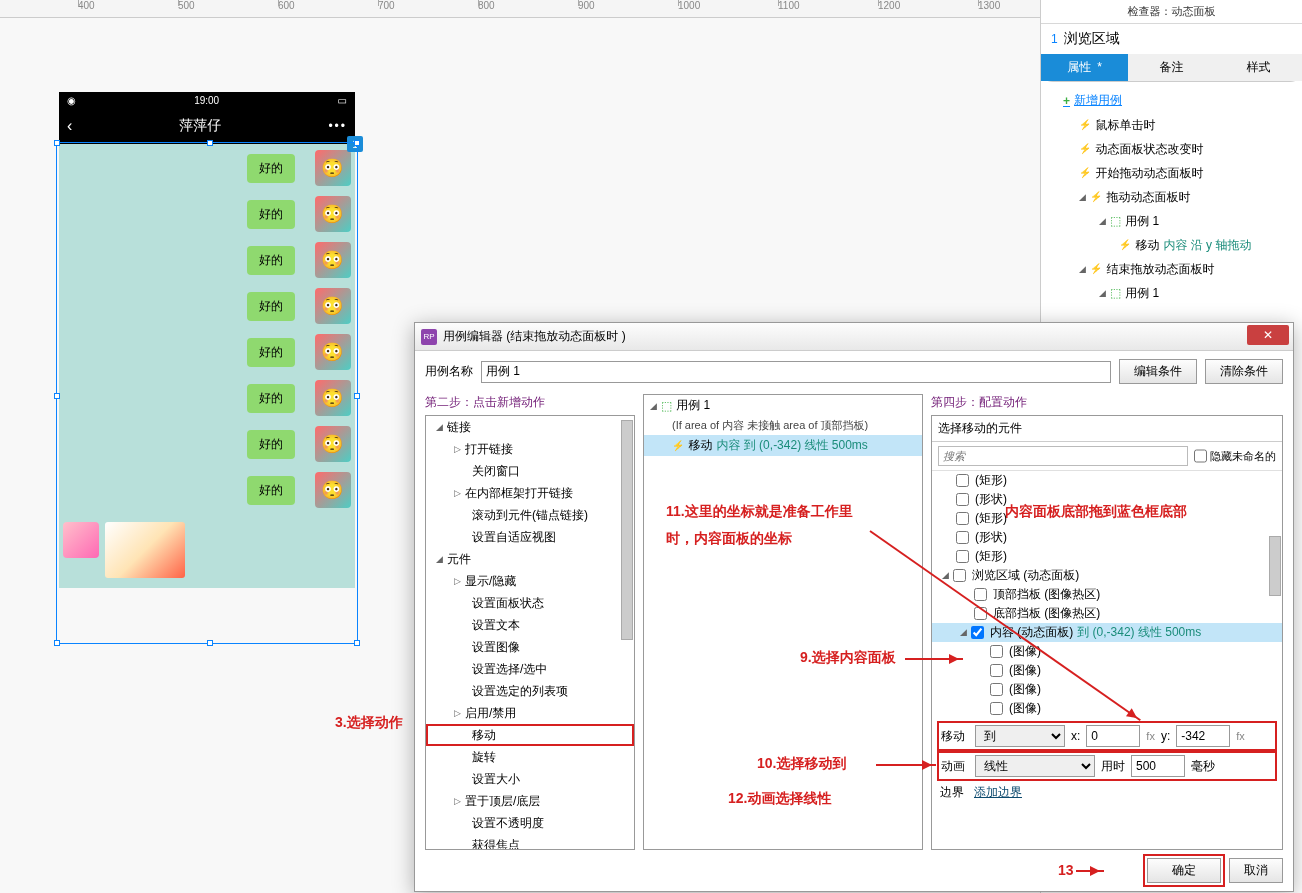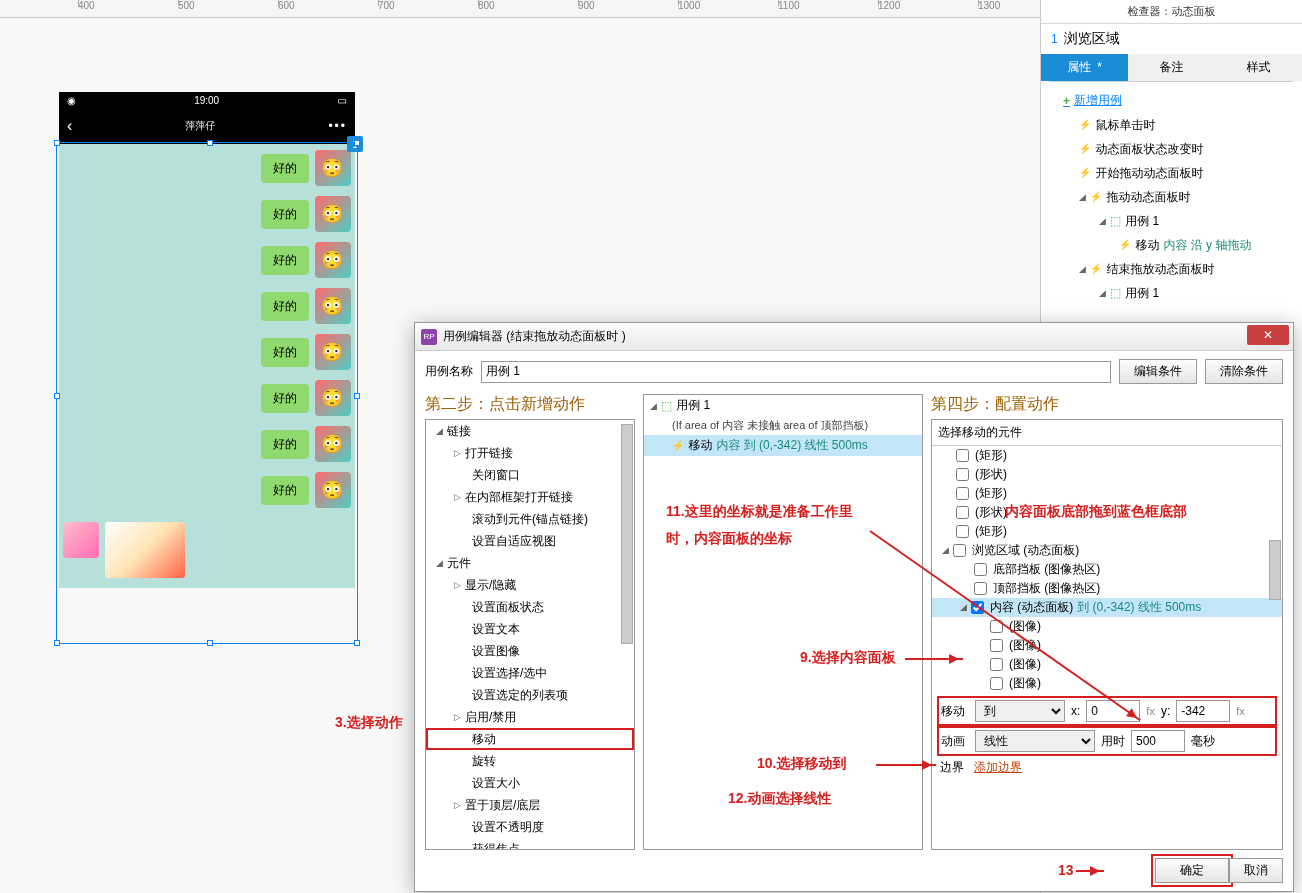--- a/index.html
+++ b/index.html
@@ -9,25 +9,25 @@
 .ruler-tick { position: absolute; top: 0; font-size: 10px; color: #888; }
 .ruler-tick::before { content: ""; position: absolute; top: 0; left: 0; width: 1px; height: 6px; background: #aaa; }
 
 .canvas { position: absolute; top: 18px; left: 0; right: 262px; bottom: 0; background: #f8f8f8; }
 
 
 .phone { position: absolute; left: 59px; top: 74px; width: 296px; background: #000; }
 .phone-status { height: 16px; background: #000; color: #fff; display: flex; justify-content: space-between; align-items: center; padding: 0 8px; font-size: 10px; }
 .phone-header { height: 36px; background: #000; color: #fff; display: flex; align-items: center; padding: 0 8px; }
 .phone-back { font-size: 16px; }
-.phone-title { flex: 1; text-align: center; font-size: 10px; }
+.phone-title { flex: 1; text-align: center; font-size: 14px; }
 .phone-dots { letter-spacing: 2px; }
 .chat-area { background: #b8e0da; padding: 6px 4px; position: relative; }
 .chat-badge { position: absolute; top: -8px; right: -8px; width: 16px; height: 16px; background: #1a8cd8; color: #fff; font-size: 10px; display: flex; align-items: center; justify-content: center; border-radius: 2px; }
-.chat-row { display: flex; justify-content: flex-end; align-items: center; margin-bottom: 10px; gap: 6px; }
+.chat-row { display: flex; justify-content: flex-end; align-items: center; margin-bottom: 10px; gap: 20px; }
 .chat-bubble { background: #8fd96f; padding: 6px 12px; border-radius: 4px; font-size: 12px; position: relative; }
 .chat-bubble::after { content: ""; position: absolute; right: -6px; top: 50%; transform: translateY(-50%); border: 6px solid transparent; border-left-color: #8fd96f; }
 .avatar { width: 36px; height: 36px; border-radius: 4px; background: linear-gradient(135deg,#ff6b6b,#4ecdc4); display: flex; align-items: center; justify-content: center; font-size: 18px; }
 .chat-bottom { display: flex; gap: 6px; padding: 4px 0; }
 .avatar-small { width: 36px; height: 36px; border-radius: 4px; background: linear-gradient(135deg,#ffc0cb,#ff69b4); }
 .photo { width: 80px; height: 56px; background: linear-gradient(135deg,#fff,#ffe4b5,#ff6347); border-radius: 3px; }
 
 
 .sel-handle { position: absolute; width: 6px; height: 6px; background: #fff; border: 1px solid #0a84ff; }
 .phone-sel { position: absolute; left: 56px; top: 124px; width: 302px; height: 502px; border: 1px solid #0a84ff; pointer-events: none; }
@@ -59,21 +59,21 @@
 .dlg-close { position: absolute; right: 4px; top: 2px; width: 42px; height: 20px; background: #c94040; border-radius: 2px; color: #fff; display: flex; align-items: center; justify-content: center; font-size: 12px; }
 .dlg-body { padding: 8px 10px; height: calc(100% - 28px); display: flex; flex-direction: column; }
 .dlg-row1 { display: flex; align-items: center; gap: 8px; margin-bottom: 10px; }
 .dlg-row1 input { flex: 1; height: 22px; border: 1px solid #999; padding: 0 4px; font-size: 12px; }
 .dlg-btn { padding: 3px 14px; border: 1px solid #999; background: linear-gradient(#fdfdfd,#e5e5e5); font-size: 12px; cursor: pointer; }
 .dlg-steps { display: flex; gap: 8px; flex: 1; min-height: 0; }
 .dlg-col { display: flex; flex-direction: column; }
 .col1 { flex: 0 0 210px; }
 .col2 { flex: 0 0 280px; }
 .col3 { flex: 1; }
-.step-label { font-size: 16px; color: #a16207; margin-bottom: 4px; }
+.step-label { font-size: 12px; color: #701a75; margin-bottom: 4px; }
 .step-box { flex: 1; border: 1px solid #999; background: #fff; overflow: auto; font-size: 12px; position: relative; }
 .tree-item { padding: 2px 6px; display: flex; align-items: center; gap: 4px; line-height: 18px; }
 .tree-item.l1 { padding-left: 10px; }
 .tree-item.l2 { padding-left: 28px; }
 .tree-item.l3 { padding-left: 46px; }
 .tree-item.hl-red { outline: 2px solid #d62020; outline-offset: -2px; }
 .org-row { padding: 2px 6px; display: flex; align-items: center; gap: 4px; }
 .org-row.sel { background: #c2e5f8; }
 
 .col3-top { padding: 4px 6px; border-bottom: 1px solid #ccc; font-size: 12px; }
@@ -88,23 +88,23 @@
 .col3-item .teal { color: #1a8c7a; }
 
 .col3-controls { padding: 6px 8px; font-size: 12px; }
 .ctrl-row { display: flex; align-items: center; gap: 6px; margin-bottom: 6px; }
 .ctrl-row label { min-width: 28px; }
 .ctrl-row select, .ctrl-row input { height: 22px; border: 1px solid #999; padding: 0 4px; font-size: 12px; }
 .ctrl-row select { width: 90px; }
 .ctrl-row input.coord { width: 54px; }
 .ctrl-row.hl-red { outline: 2px solid #d62020; outline-offset: 1px; padding: 1px; }
 .fx { color: #888; font-size: 11px; }
-.link-text { color: #c2410c; text-decoration: underline; }
-
-.dlg-footer { display: flex; justify-content: flex-end; gap: 0; padding-top: 8px; }
+.link-text { color: #0c4a6e; text-decoration: underline; }
+
+.dlg-footer { display: flex; justify-content: flex-end; gap: 8px; padding-top: 8px; }
 .dlg-footer .hl-red { outline: 2px solid #d62020; outline-offset: 2px; }
 
 
 .ann { position: absolute; color: #d62020; font-size: 14px; font-weight: bold; pointer-events: none; }
 .ann-line { position: absolute; background: #d62020; transform-origin: left center; height: 2px; pointer-events: none; }
 .ann-arrow::after { content: ""; position: absolute; right: -1px; top: -4px; border: 5px solid transparent; border-left-color: #d62020; border-left-width: 10px; }
 
 .scroll-thumb { position: absolute; right: 1px; width: 12px; background: #ccc; border: 1px solid #aaa; }
 </style>
 </head>
@@ -323,20 +323,27 @@
               <span>移动</span> 
               <span class="teal-text">内容 到 (0,-342)  线性  500ms</span>
             </div>
         </div>
       </div>
 
       <div class="dlg-col col3">
         <div class="step-label">第四步：配置动作</div>
         <div class="step-box" style="display:flex;flex-direction:column">
           <div class="col3-top">选择移动的元件</div>
+          <div class="col3-search">
+            <input placeholder="搜索" style="">
+            <label class="col3-cb-label">
+                <input type="checkbox" style="">
+                <span>隐藏未命名的</span>
+              </label>
+          </div>
           <div class="col3-list">
             <div class="col3-item">
                 <input type="checkbox" style="">
                 <span>(矩形)</span>
               </div>
             <div class="col3-item">
                 <input type="checkbox" style="">
                 <span>(形状)</span>
               </div>
             <div class="col3-item">
@@ -351,25 +358,25 @@
                 <input type="checkbox" style="">
                 <span>(矩形)</span>
               </div>
             <div class="col3-item group">
                 <span class="caret">◢</span>
                 <input type="checkbox" style="">
                 <span>浏览区域 (动态面板)</span>
               </div>
             <div class="col3-item" style="padding-left:42px">
                 <input type="checkbox" style="">
+                <span>顶部挡板  (图像热区)</span>
+              </div>
+            <div class="col3-item" style="padding-left:42px">
+                <input type="checkbox" style="">
                 <span>底部挡板  (图像热区)</span>
-              </div>
-            <div class="col3-item" style="padding-left:42px">
-                <input type="checkbox" style="">
-                <span>顶部挡板  (图像热区)</span>
               </div>
             <div class="col3-item sel" style="padding-left:28px">
                 <span class="caret">◢</span>
                 <input type="checkbox" checked="" style="">
                 <span>内容 (动态面板)</span> 
                 <span class="teal">到 (0,-342)  线性  500ms</span>
               </div>
             <div class="col3-item" style="padding-left:58px">
                 <input type="checkbox" style="">
                 <span>(图像)</span>

